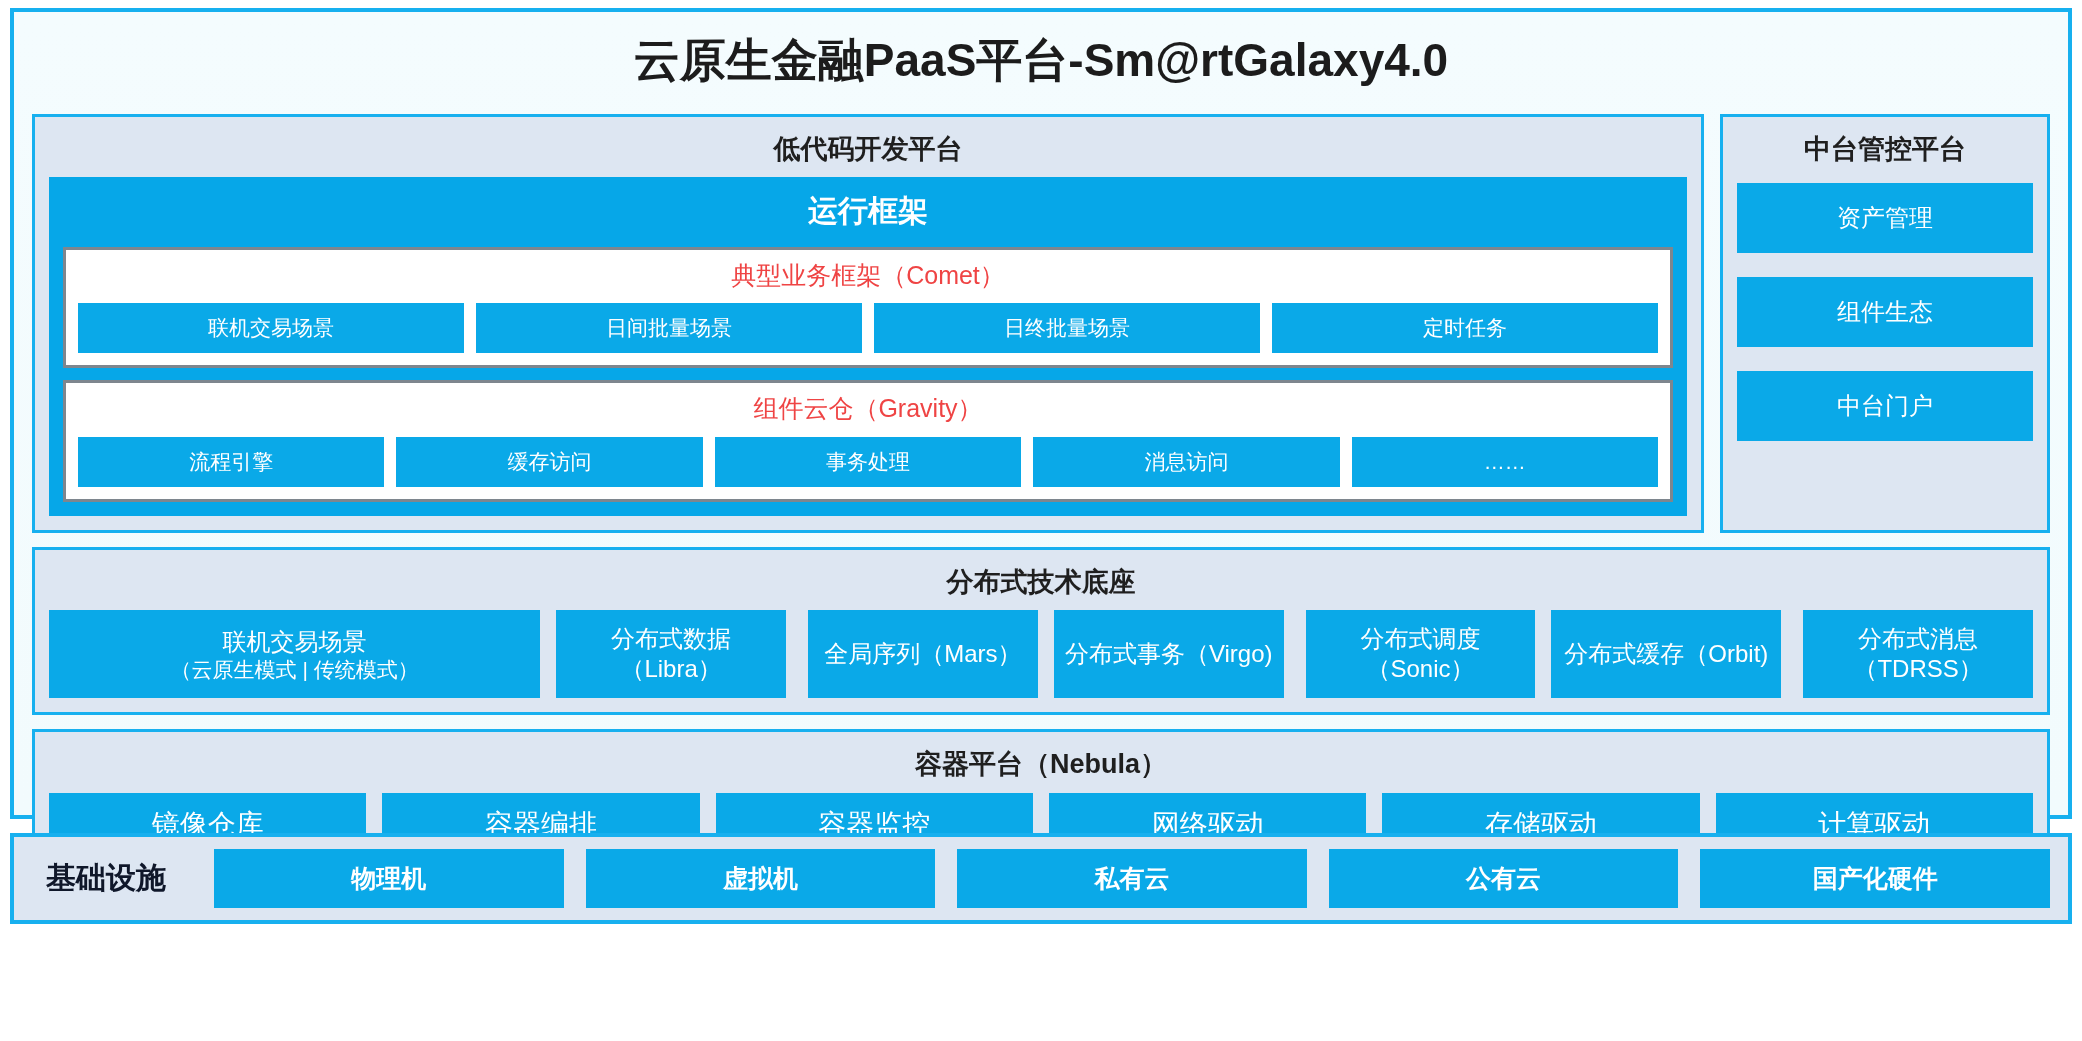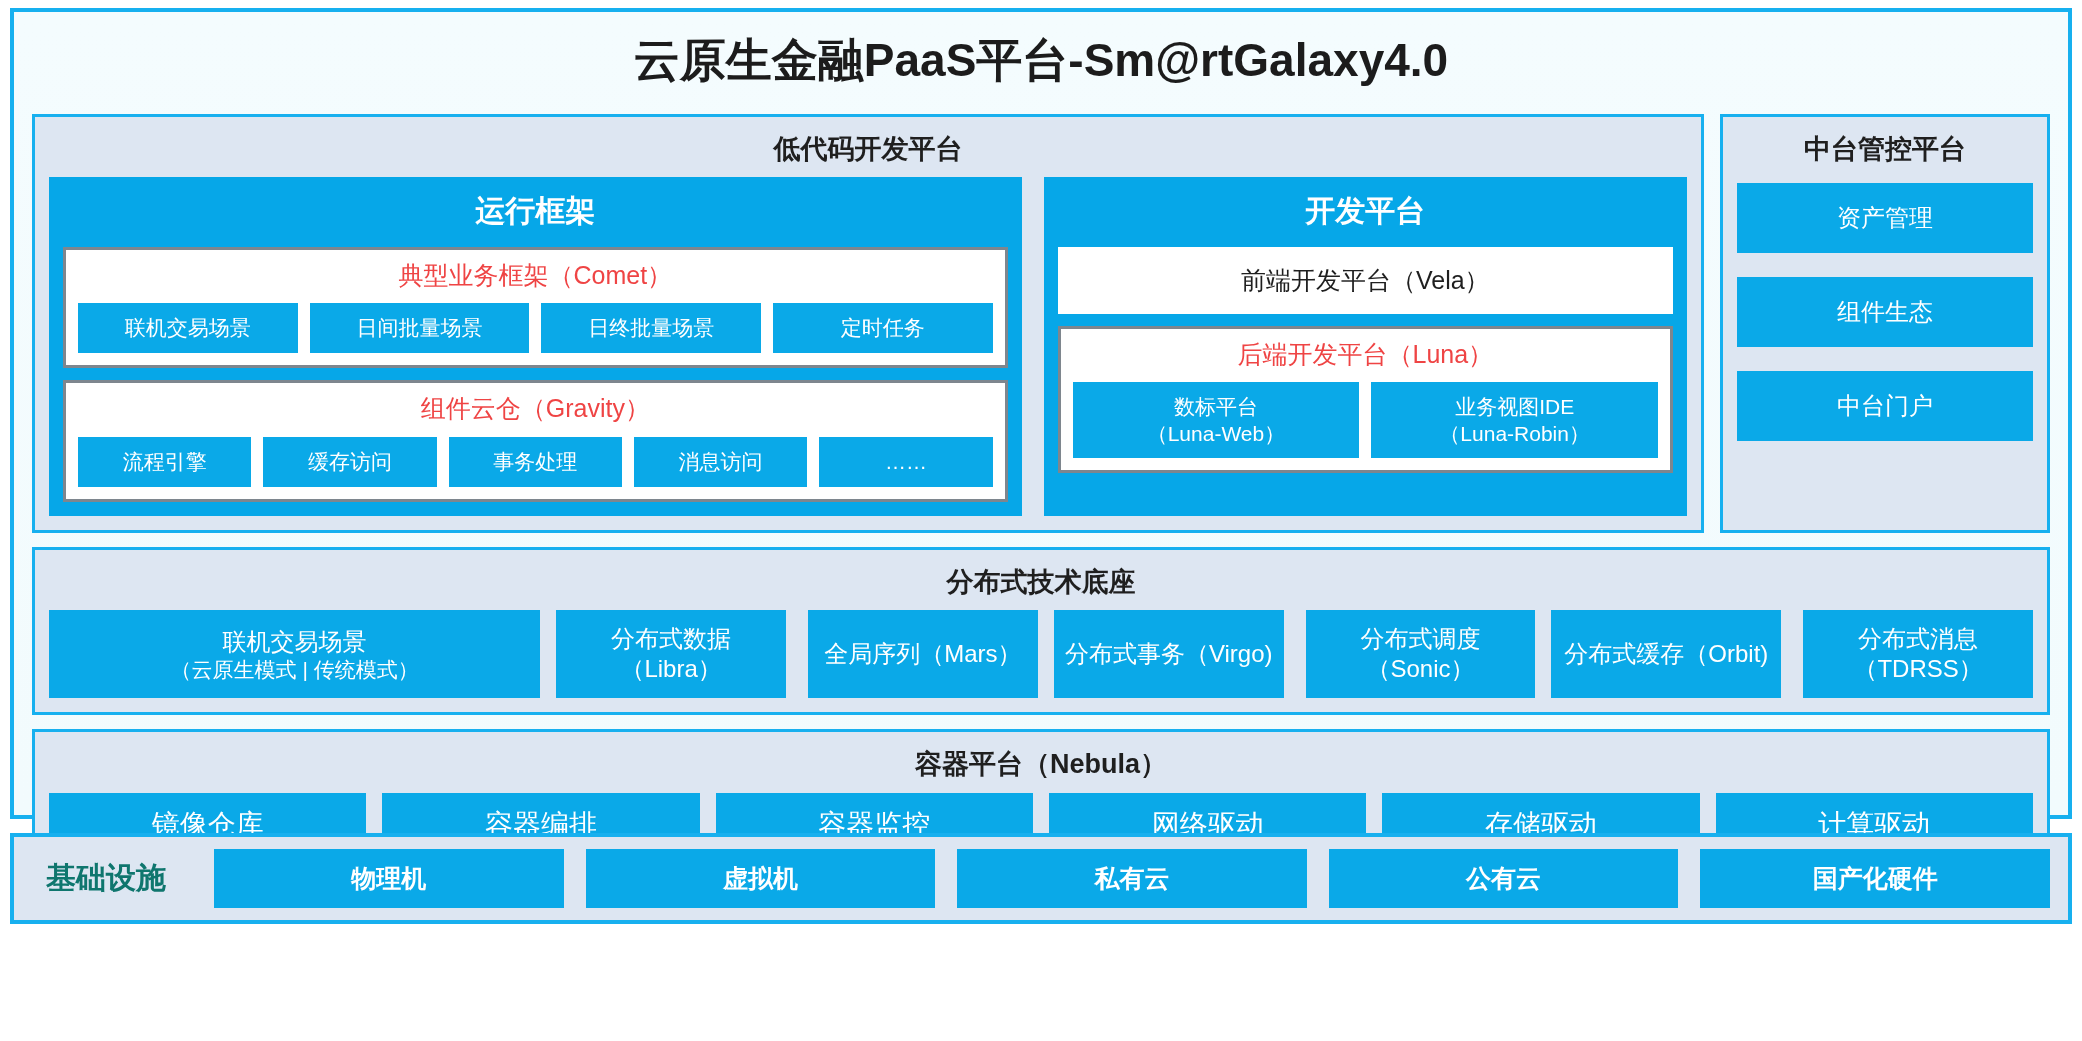--- a/index.html
+++ b/index.html
@@ -169,21 +169,21 @@
     background: #dde6f2;
     border: 4px solid #17b0ef;
     display: flex;
     align-items: center;
     gap: 22px;
     padding: 12px 18px;
   }
   .infra-label {
     font-size: 30px;
     font-weight: bold;
-    color: #0f766e;
+    color: #0f172a;
     flex: 0 0 auto;
     padding: 0 26px 0 14px;
     white-space: nowrap;
   }
   .infra-bar .chip { flex: 1 1 0; font-size: 25px; padding: 14px 22px; font-weight: bold; }
 </style>
 </head>
 <body>
 
 <div id="root">
@@ -217,39 +217,20 @@
               <div class="chip-row">
                 <div class="chip">流程引擎</div>
                 <div class="chip">缓存访问</div>
                 <div class="chip">事务处理</div>
                 <div class="chip">消息访问</div>
                 <div class="chip">……</div>
               </div>
             </div>
           </div>
 
-          <div class="blue-card" style="flex:0.86 1 0;">
-            <div class="blue-card-title">开发平台</div>
-
-            <div class="white-bar">前端开发平台（Vela）</div>
-
-            <div class="white-group">
-              <div class="white-group-title">后端开发平台（Luna）</div>
-              <div class="chip-row">
-                <div class="chip">
-                  <span>数标平台</span>
-                  <span class="sub">（Luna-Web）</span>
-                </div>
-                <div class="chip">
-                  <span>业务视图IDE</span>
-                  <span class="sub">（Luna-Robin）</span>
-                </div>
-              </div>
-            </div>
-          </div>
 
         </div>
       </div>
 
       <div class="panel mgmt-panel">
         <div class="panel-title">中台管控平台</div>
         <div class="mgmt-list">
           <div class="chip">资产管理</div>
           <div class="chip">组件生态</div>
           <div class="chip">中台门户</div>

